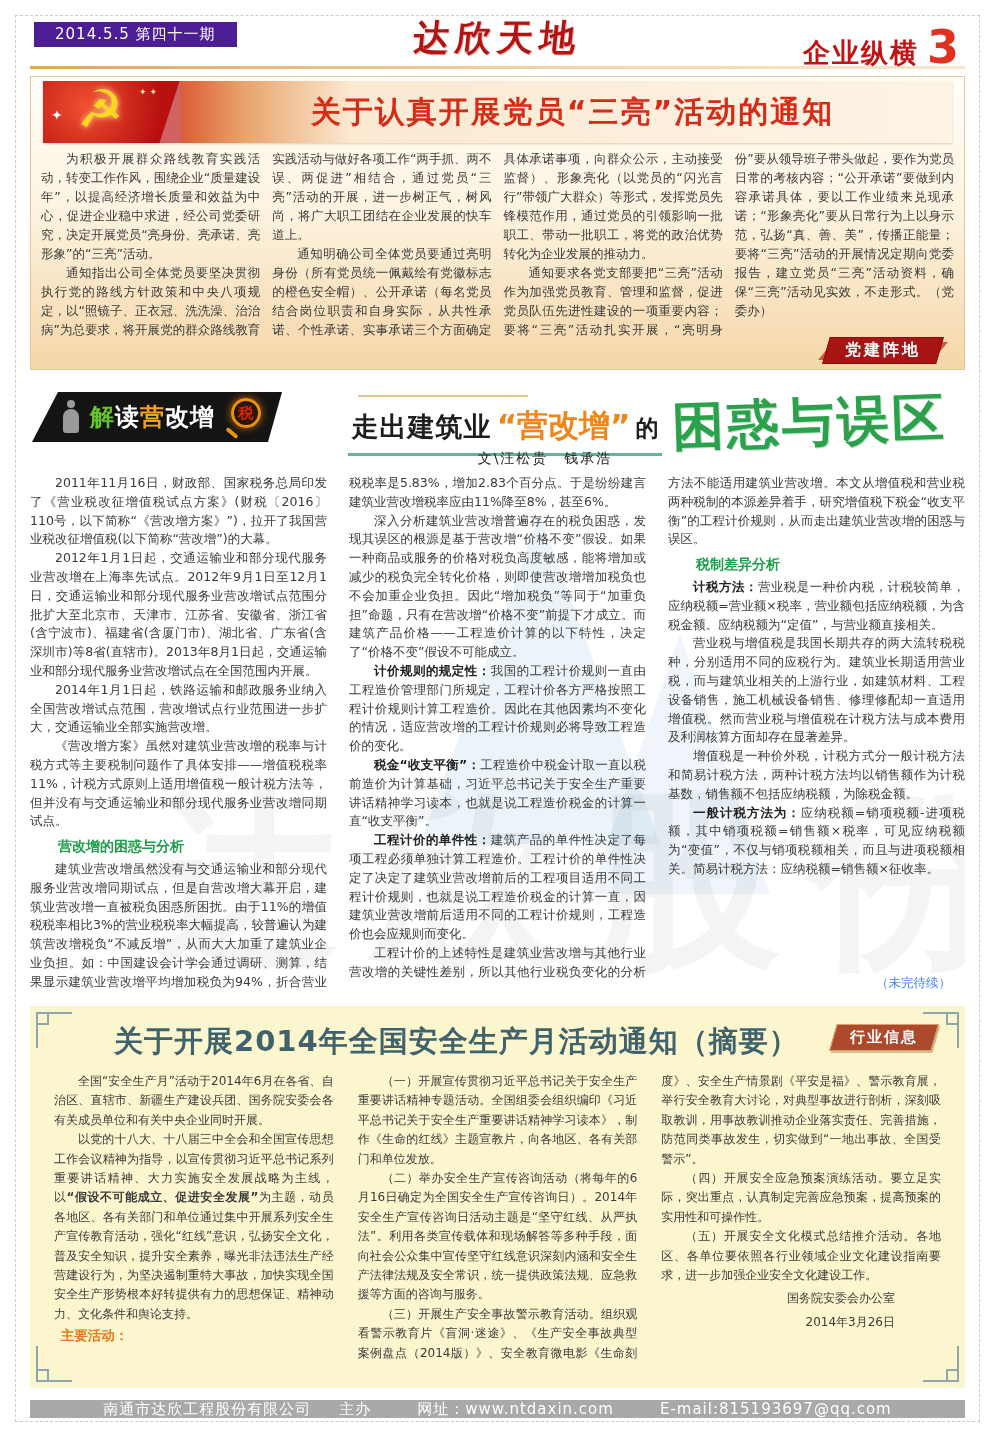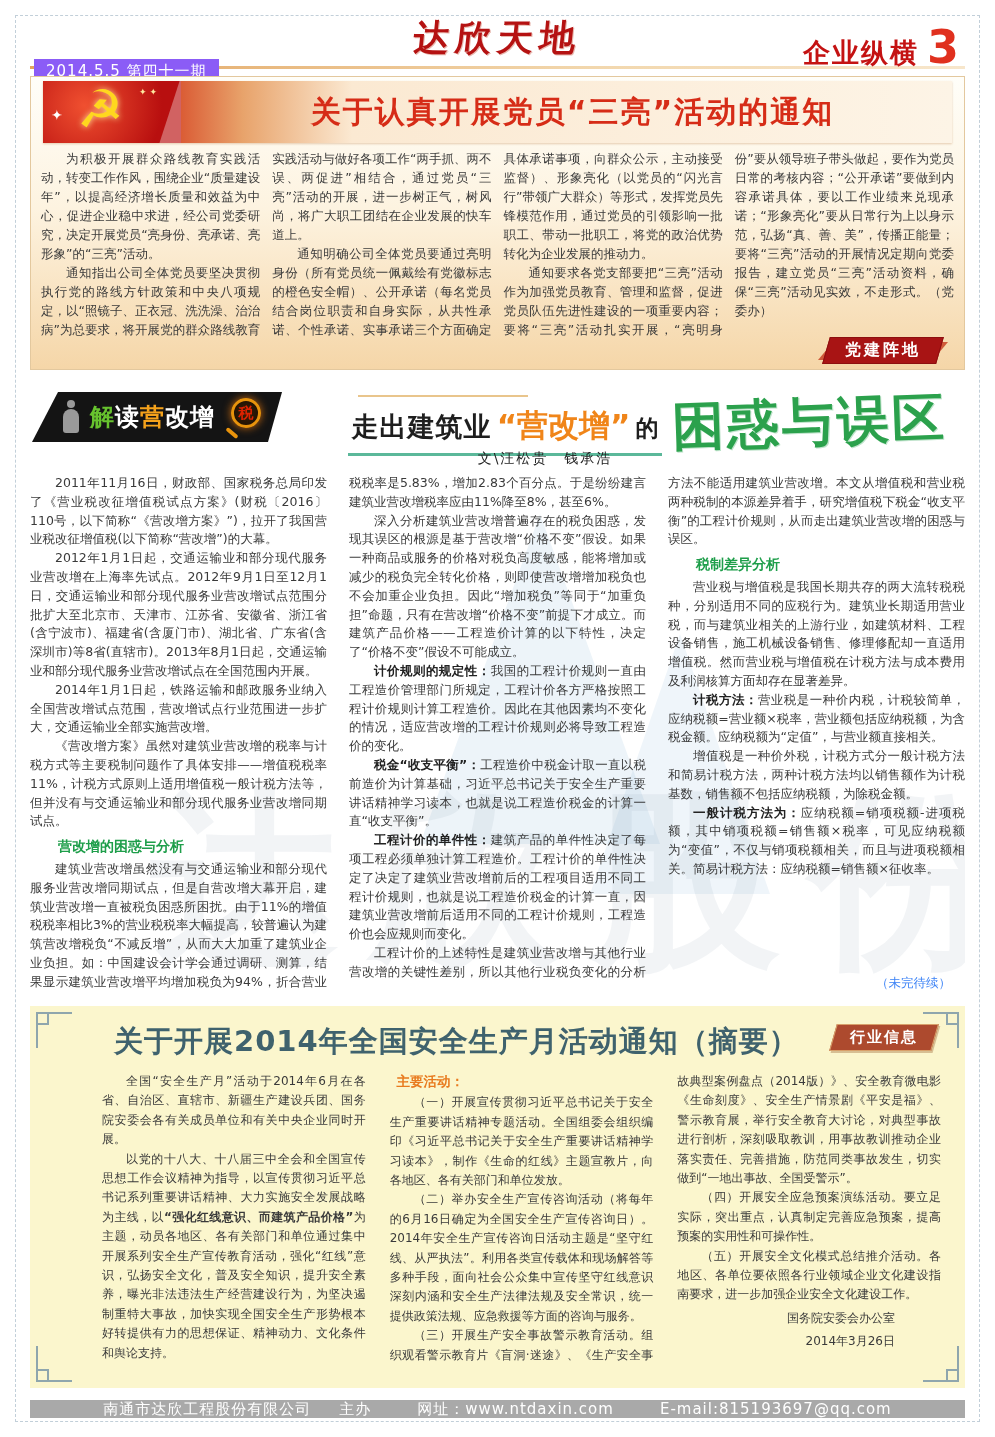--- a/index.html
+++ b/index.html
@@ -3,21 +3,21 @@
 <meta charset="utf-8">
 <style>
   * { margin:0; padding:0; box-sizing:border-box; }
   html,body { background:#ffffff; }
   body { font-family:"DejaVu Sans", sans-serif; color:#333; }
   .page { position:relative; width:995px; height:1437px; margin:0 auto; background:#fff; overflow:hidden; padding:14px 30px 0 30px; }
   .frame { position:absolute; inset:15px; border:1px dashed #c2cfd9; pointer-events:none; }
 
   
   .hdr { position:relative; height:48px; }
-  .issue { position:absolute; left:4px; top:8px; background:#8b5cf6; color:#fff; font-size:15px; padding:3px 12px; letter-spacing:1px;margin-top:37px; }
+  .issue { position:absolute; left:4px; top:8px; background:#4c1d95; color:#fff; font-size:15px; padding:3px 21px; letter-spacing:1px; }
   .masthead { position:absolute; left:0; right:0; top:0; text-align:center; font-family:"DejaVu Serif", serif; font-weight:bold; font-size:36px; color:#b51212; transform:skewX(-6deg); letter-spacing:6px; text-shadow:1px 1px 0 #e8b9b0; }
   .sect { position:absolute; right:6px; top:11px; display:flex; align-items:flex-start; }
   .sect-label { font-size:27px; font-weight:bold; color:#c41212; margin-top:10px; letter-spacing:2px; }
   .pageno { font-size:46px; line-height:44px; font-weight:bold; color:#e0301e; margin-left:8px; }
   .hdr-rule { height:3px; margin-top:4px; background:linear-gradient(to right,#e2a45f,#f2d7ad 60%,#f7e6cb); }
 
   
   .a1 { position:relative; margin-top:7px; border:1px solid #e3c89e; background:linear-gradient(180deg,#fffef9 0%,#fdf3e0 45%,#f5d6a8 100%); padding:0 10px 28px 10px; }
   .banner { position:relative; height:62px; margin:4px 2px 6px 2px; background:linear-gradient(90deg,#cf2b16 0%,#d8502c 14%,#e8a36b 22%,#fbe9d2 34%,#fdf4e6 100%); box-shadow:0 1px 2px rgba(180,120,60,.35); }
   .emblem { position:absolute; left:0; top:0; width:138px; height:62px; background:radial-gradient(circle at 30% 40%,#f05030,#b80f0f 75%); overflow:hidden; }
@@ -72,21 +72,21 @@
   .c-tr { right:6px; top:6px; border-right-width:2px; border-top-width:2px; }
   .c-bl { left:6px; bottom:6px; border-left-width:2px; border-bottom-width:2px; }
   .c-br { right:6px; bottom:6px; border-right-width:2px; border-bottom-width:2px; }
   .corner::after { content:""; position:absolute; width:9px; height:9px; border:2px solid #8fa6ad; }
   .c-tl::after { left:-2px; top:-2px; } .c-tr::after { right:-2px; top:-2px; }
   .c-bl::after { left:-2px; bottom:-2px; } .c-br::after { right:-2px; bottom:-2px; }
   .a3-title { text-align:left; font-size:29px; font-weight:bold; color:#3f626d; letter-spacing:1px; margin:2px 120px 10px 60px; }
   .tag-hyxx { position:absolute; right:30px; top:18px; display:flex; align-items:center; }
   .tag-hyxx .pill { background:#ad4a2e; border:1px solid #d8a06a; color:#fff; font-weight:bold; font-size:15px; letter-spacing:2px; padding:3px 16px; transform:skewX(-16deg); box-shadow:2px 2px 0 rgba(150,90,40,.35); }
   .tag-hyxx .pill span { display:inline-block; transform:skewX(16deg); }
-  .a3-body { column-count:3; column-gap:24px; column-fill:auto; height:302px; font-size:12px; line-height:19.4px; text-align:justify; color:#3a3a3a;margin-left:48px; }
+  .a3-body { column-count:3; column-gap:24px; column-fill:auto; height:302px; font-size:12px; line-height:19.4px; text-align:justify; color:#3a3a3a; }
   .subhead-o { color:#e87a1e; font-weight:bold; font-size:13.5px; margin:2px 0 2px 0.5em; }
   .signoff { text-align:right; padding-right:46px; margin-top:4px; }
 
   
   .footer { margin-top:12px; height:18px; background:#a9a9a9; color:#fff; display:flex; align-items:center; justify-content:center; gap:46px; font-size:15px; letter-spacing:1px; }
   .footer .grp { display:flex; gap:28px; }
 </style>
 </head>
 <body>
 
@@ -161,41 +161,41 @@
         <p class="para"><b class="lead"></b><span>2014年1月1日起，铁路运输和邮政服务业纳入全国营改增试点范围，营改增试点行业范围进一步扩大，交通运输业全部实施营改增。</span></p>
         <p class="para"><b class="lead"></b><span>《营改增方案》虽然对建筑业营改增的税率与计税方式等主要税制问题作了具体安排——增值税税率11%，计税方式原则上适用增值税一般计税方法等，但并没有与交通运输业和部分现代服务业营改增同期试点。</span></p>
         <h4 class="subhead">营改增的困惑与分析</h4>
         <p class="para"><b class="lead"></b><span>建筑业营改增虽然没有与交通运输业和部分现代服务业营改增同期试点，但是自营改增大幕开启，建筑业营改增一直被税负困惑所困扰。由于11%的增值税税率相比3%的营业税税率大幅提高，较普遍认为建筑营改增税负“不减反增”，从而大大加重了建筑业企业负担。如：中国建设会计学会通过调研、测算，结果显示建筑业营改增平均增加税负为94%，折合营业税税率是5.83%，增加2.83个百分点。于是纷纷建言建筑业营改增税率应由11%降至8%，甚至6%。</span></p>
         <p class="para"><b class="lead"></b><span>深入分析建筑业营改增普遍存在的税负困惑，发现其误区的根源是基于营改增“价格不变”假设。如果一种商品或服务的价格对税负高度敏感，能将增加或减少的税负完全转化价格，则即使营改增增加税负也不会加重企业负担。因此“增加税负”等同于“加重负担”命题，只有在营改增“价格不变”前提下才成立。而建筑产品价格——工程造价计算的以下特性，决定了“价格不变”假设不可能成立。</span></p>
         <p class="para"><b class="lead">计价规则的规定性：</b><span>我国的工程计价规则一直由工程造价管理部门所规定，工程计价各方严格按照工程计价规则计算工程造价。因此在其他因素均不变化的情况，适应营改增的工程计价规则必将导致工程造价的变化。</span></p>
         <p class="para"><b class="lead">税金“收支平衡”：</b><span>工程造价中税金计取一直以税前造价为计算基础，习近平总书记关于安全生产重要讲话精神学习读本，也就是说工程造价税金的计算一直“收支平衡”。</span></p>
         <p class="para"><b class="lead">工程计价的单件性：</b><span>建筑产品的单件性决定了每项工程必须单独计算工程造价。工程计价的单件性决定了决定了建筑业营改增前后的工程项目适用不同工程计价规则，也就是说工程造价税金的计算一直，因建筑业营改增前后适用不同的工程计价规则，工程造价也会应规则而变化。</span></p>
         <p class="para"><b class="lead"></b><span>工程计价的上述特性是建筑业营改增与其他行业营改增的关键性差别，所以其他行业税负变化的分析方法不能适用建筑业营改增。本文从增值税和营业税两种税制的本源差异着手，研究增值税下税金“收支平衡”的工程计价规则，从而走出建筑业营改增的困惑与误区。</span></p>
         <h4 class="subhead">税制差异分析</h4>
+        <p class="para"><b class="lead">计税方法：</b><span>营业税是一种价内税，计税较简单，应纳税额=营业额×税率，营业额包括应纳税额，为含税金额。应纳税额为“定值”，与营业额直接相关。</span></p>
         <p class="para"><b class="lead"></b><span>营业税与增值税是我国长期共存的两大流转税税种，分别适用不同的应税行为。建筑业长期适用营业税，而与建筑业相关的上游行业，如建筑材料、工程设备销售，施工机械设备销售、修理修配却一直适用增值税。然而营业税与增值税在计税方法与成本费用及利润核算方面却存在显著差异。</span></p>
-        <p class="para"><b class="lead">计税方法：</b><span>营业税是一种价内税，计税较简单，应纳税额=营业额×税率，营业额包括应纳税额，为含税金额。应纳税额为“定值”，与营业额直接相关。</span></p>
         <p class="para"><b class="lead"></b><span>增值税是一种价外税，计税方式分一般计税方法和简易计税方法，两种计税方法均以销售额作为计税基数，销售额不包括应纳税额，为除税金额。</span></p>
         <p class="para"><b class="lead">一般计税方法为：</b><span>应纳税额=销项税额-进项税额，其中销项税额=销售额×税率，可见应纳税额为“变值”，不仅与销项税额相关，而且与进项税额相关。简易计税方法：应纳税额=销售额×征收率。</span></p>
       </div>
       <span class="tbc">（未完待续）</span>
     </div>
   </div>
 
   <div class="a3">
     <span class="corner c-tl"></span>
     <span class="corner c-tr"></span>
     <span class="corner c-bl"></span>
     <span class="corner c-br"></span>
     <div class="tag-hyxx">
       <span class="pill"><span>行业信息</span></span>
     </div>
     <div class="a3-title">关于开展2014年全国安全生产月活动通知（摘要）</div>
     <div class="a3-body">
       <p class="para">全国“安全生产月”活动于2014年6月在各省、自治区、直辖市、新疆生产建设兵团、国务院安委会各有关成员单位和有关中央企业同时开展。</p>
-      <p class="para"><span>以党的十八大、十八届三中全会和全国宣传思想工作会议精神为指导，以宣传贯彻习近平总书记系列重要讲话精神、大力实施安全发展战略为主线，以</span><b>“强化红线意识、而建筑产品价格”</b><span>为主题，动员各地区、各有关部门和单位通过集中开展系列安全生产宣传教育活动，强化“红线”意识，弘扬安全文化，普及安全知识，提升安全素养，曝光非法违法生产经营建设行为，为坚决遏制重特大事故，加快实现全国安全生产形势根本好转提供有力的思想保证、精神动力、文化条件和舆论支持。</span></p>
+      <p class="para"><span>以党的十八大、十八届三中全会和全国宣传思想工作会议精神为指导，以宣传贯彻习近平总书记系列重要讲话精神、大力实施安全发展战略为主线，以</span><b>“假设不可能成立、促进安全发展”</b><span>为主题，动员各地区、各有关部门和单位通过集中开展系列安全生产宣传教育活动，强化“红线”意识，弘扬安全文化，普及安全知识，提升安全素养，曝光非法违法生产经营建设行为，为坚决遏制重特大事故，加快实现全国安全生产形势根本好转提供有力的思想保证、精神动力、文化条件和舆论支持。</span></p>
       <h4 class="subhead-o">主要活动：</h4>
       <p class="para">（一）开展宣传贯彻习近平总书记关于安全生产重要讲话精神专题活动。全国组委会组织编印《习近平总书记关于安全生产重要讲话精神学习读本》，制作《生命的红线》主题宣教片，向各地区、各有关部门和单位发放。</p>
       <p class="para">（二）举办安全生产宣传咨询活动（将每年的6月16日确定为全国安全生产宣传咨询日）。2014年安全生产宣传咨询日活动主题是“坚守红线、从严执法”。利用各类宣传载体和现场解答等多种手段，面向社会公众集中宣传坚守红线意识深刻内涵和安全生产法律法规及安全常识，统一提供政策法规、应急救援等方面的咨询与服务。</p>
       <p class="para">（三）开展生产安全事故警示教育活动。组织观看警示教育片《盲洞·迷途》、《生产安全事故典型案例盘点（2014版）》、安全教育微电影《生命刻度》、安全生产情景剧《平安是福》、警示教育展，举行安全教育大讨论，对典型事故进行剖析，深刻吸取教训，用事故教训推动企业落实责任、完善措施，防范同类事故发生，切实做到“一地出事故、全国受警示”。</p>
       <p class="para">（四）开展安全应急预案演练活动。要立足实际，突出重点，认真制定完善应急预案，提高预案的实用性和可操作性。</p>
       <p class="para">（五）开展安全文化模式总结推介活动。各地区、各单位要依照各行业领域企业文化建设指南要求，进一步加强企业安全文化建设工作。</p>
       <p class="signoff">国务院安委会办公室</p>
       <p class="signoff">2014年3月26日</p>
     </div>
   </div>

